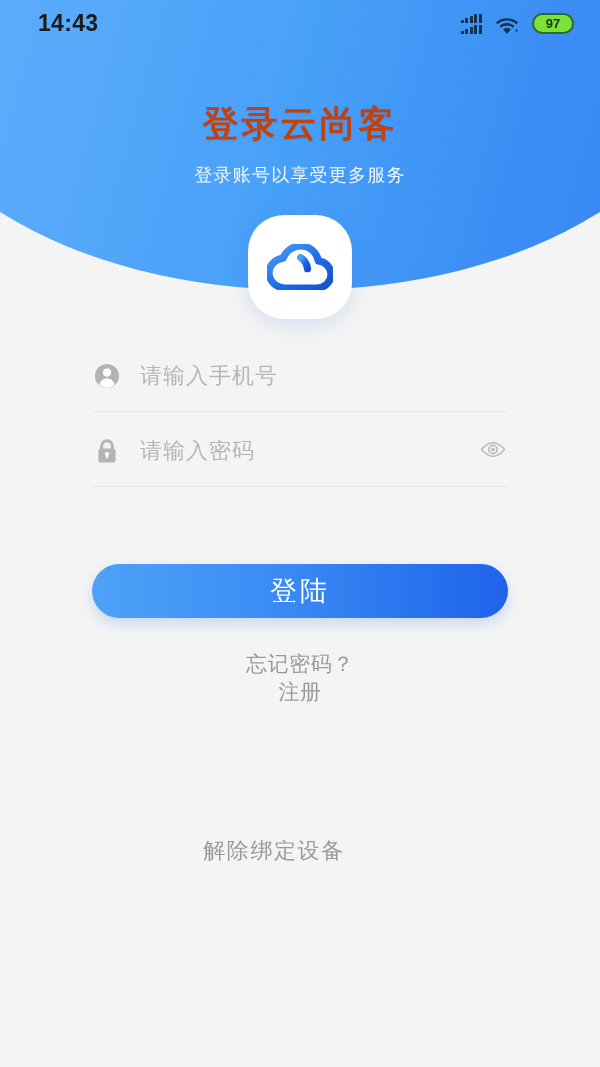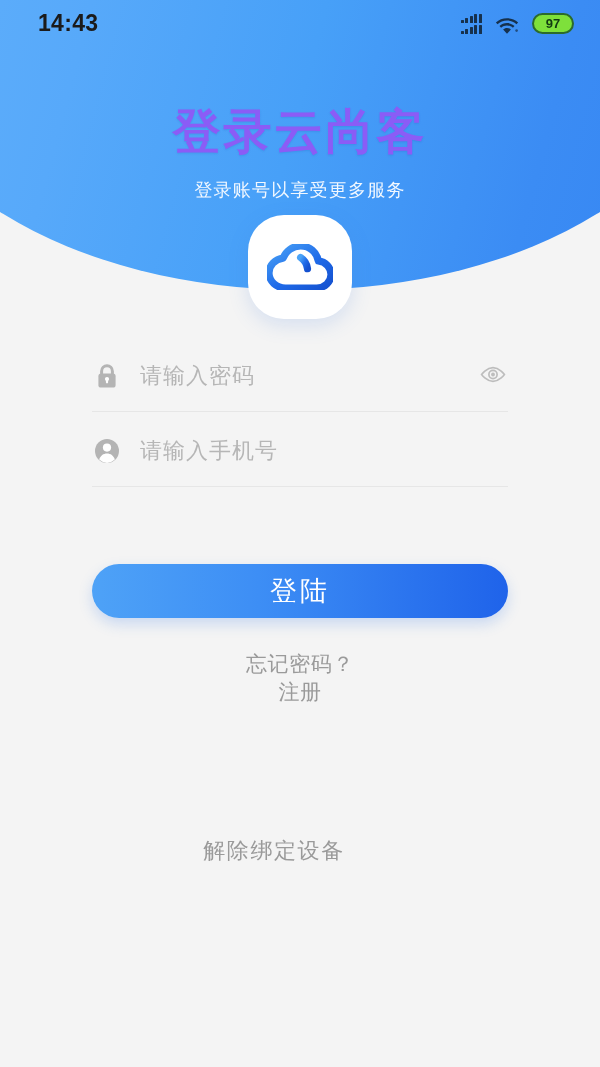--- a/index.html
+++ b/index.html
@@ -74,23 +74,23 @@
 
   
   .header-text {
     position:absolute; top:0; left:0;
     width:600px;
     z-index:4;
     text-align:center;
   }
   .app-title {
     margin-top:100px;
-    font-size:48px;
+    font-size:36px;
     font-weight:700;
-    color:#8b5cf6;
+    color:#c2410c;
     letter-spacing:3px;
     text-shadow:0 1px 2px rgba(30,90,170,.18);
   }
   .app-sub {
     margin-top:14px;
     font-size:18px;
     color:#f2f8ff;
     letter-spacing:1.2px;
   }
 
@@ -251,20 +251,31 @@
           <stop offset="55%" stop-color="#1f6ae8"></stop>
           <stop offset="100%" stop-color="#1450cf"></stop>
         </linearGradient>
       </defs>
       <path d="M18.5 44C9.4 44 2 37.2 2 28.9c0-7.6 6.1-13.9 14.1-14.8C18.9 7 25.7 2 33.6 2c9 0 16.5 6.5 17.7 14.9C58.8 17.8 64 23.6 64 30.5 64 38 57.6 44 49.6 44H18.5z" fill="none" stroke="url(#cg)" stroke-width="7.2" stroke-linejoin="round"></path>
       <path d="M33.6 13.5c4 2.6 6.3 6.4 6.9 11.2" fill="none" stroke="url(#cg)" stroke-width="7.2" stroke-linecap="round"></path>
     </svg>
   </div>
 
   <div class="form">
+
+    <div class="field">
+      <span class="f-icon">
+        <svg width="26" height="26" viewBox="0 0 26 26">
+          <circle cx="13" cy="13" r="12" fill="#b4b4b4"></circle>
+          <circle cx="13" cy="9.6" r="4.1" fill="#ffffff"></circle>
+          <path d="M5.2 21.6c1.2-3.9 4.2-6 7.8-6s6.6 2.1 7.8 6A12 12 0 0 1 13 25a12 12 0 0 1-7.8-3.4z" fill="#ffffff"></path>
+        </svg>
+      </span>
+      <input class="f-input" type="text" placeholder="请输入手机号" style="">
+    </div>
 
     <div class="field">
       <span class="f-icon">
         <svg width="24" height="26" viewBox="0 0 24 26">
           <path d="M6.6 11V8.2a5.4 5.4 0 0 1 10.8 0V11" fill="none" stroke="#b4b4b4" stroke-width="3"></path>
           <rect x="3.4" y="10.6" width="17.2" height="14" rx="2.6" fill="#b4b4b4"></rect>
           <circle cx="12" cy="16" r="2.1" fill="#ffffff"></circle>
           <rect x="10.9" y="16" width="2.2" height="4.4" rx="1.1" fill="#ffffff"></rect>
         </svg>
       </span>
@@ -273,31 +284,20 @@
         <span>
           <svg width="26" height="17" viewBox="0 0 26 17">
             <path d="M13 1.6C6.4 1.6 1.6 8.5 1.6 8.5S6.4 15.4 13 15.4s11.4-6.9 11.4-6.9S19.6 1.6 13 1.6z" fill="none" stroke="#bdbdbd" stroke-width="1.7"></path>
             <circle cx="13" cy="8.5" r="4.1" fill="none" stroke="#bdbdbd" stroke-width="1.7"></circle>
             <circle cx="13" cy="8.5" r="1.9" fill="#bdbdbd"></circle>
           </svg>
         </span>
       </button>
     </div>
 
-    <div class="field">
-      <span class="f-icon">
-        <svg width="26" height="26" viewBox="0 0 26 26">
-          <circle cx="13" cy="13" r="12" fill="#b4b4b4"></circle>
-          <circle cx="13" cy="9.6" r="4.1" fill="#ffffff"></circle>
-          <path d="M5.2 21.6c1.2-3.9 4.2-6 7.8-6s6.6 2.1 7.8 6A12 12 0 0 1 13 25a12 12 0 0 1-7.8-3.4z" fill="#ffffff"></path>
-        </svg>
-      </span>
-      <input class="f-input" type="text" placeholder="请输入手机号" style="">
-    </div>
-
     <button class="login-btn">登陆</button>
 
     <div class="link-row">
       <button class="link">忘记密码？</button>
       <button class="link">注册</button>
     </div>
 
   </div>
 
   <div class="unbind">

